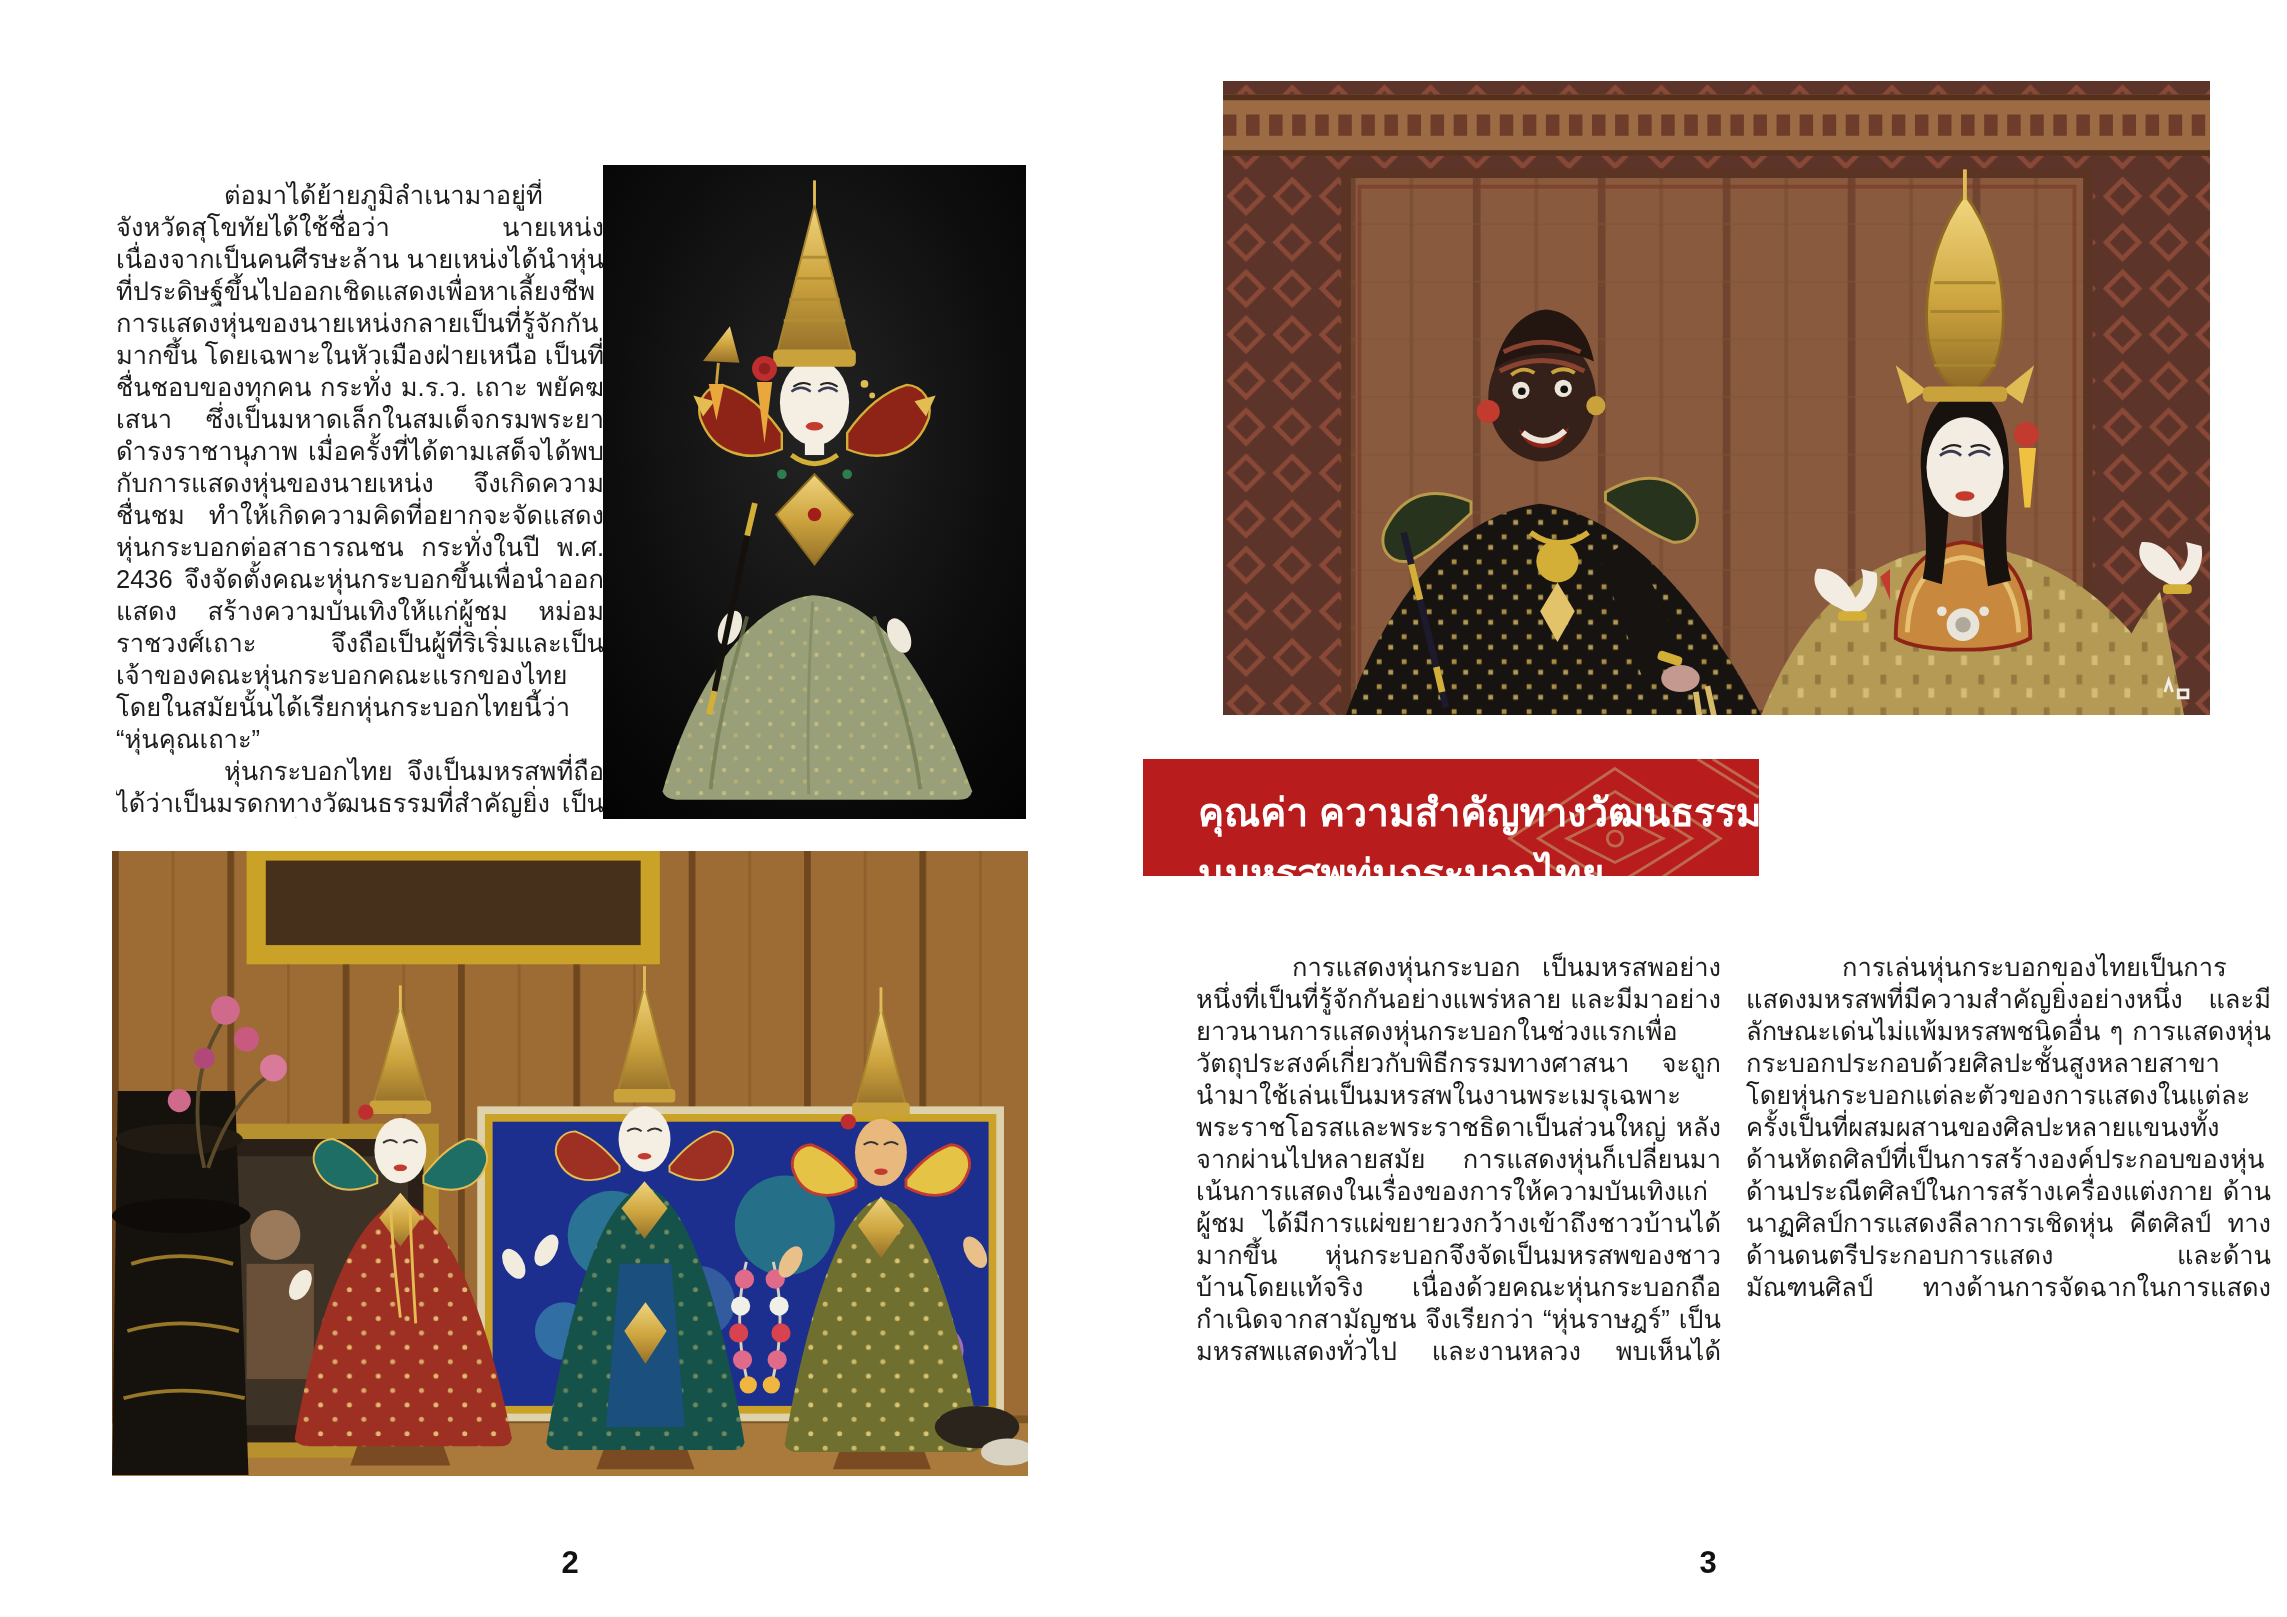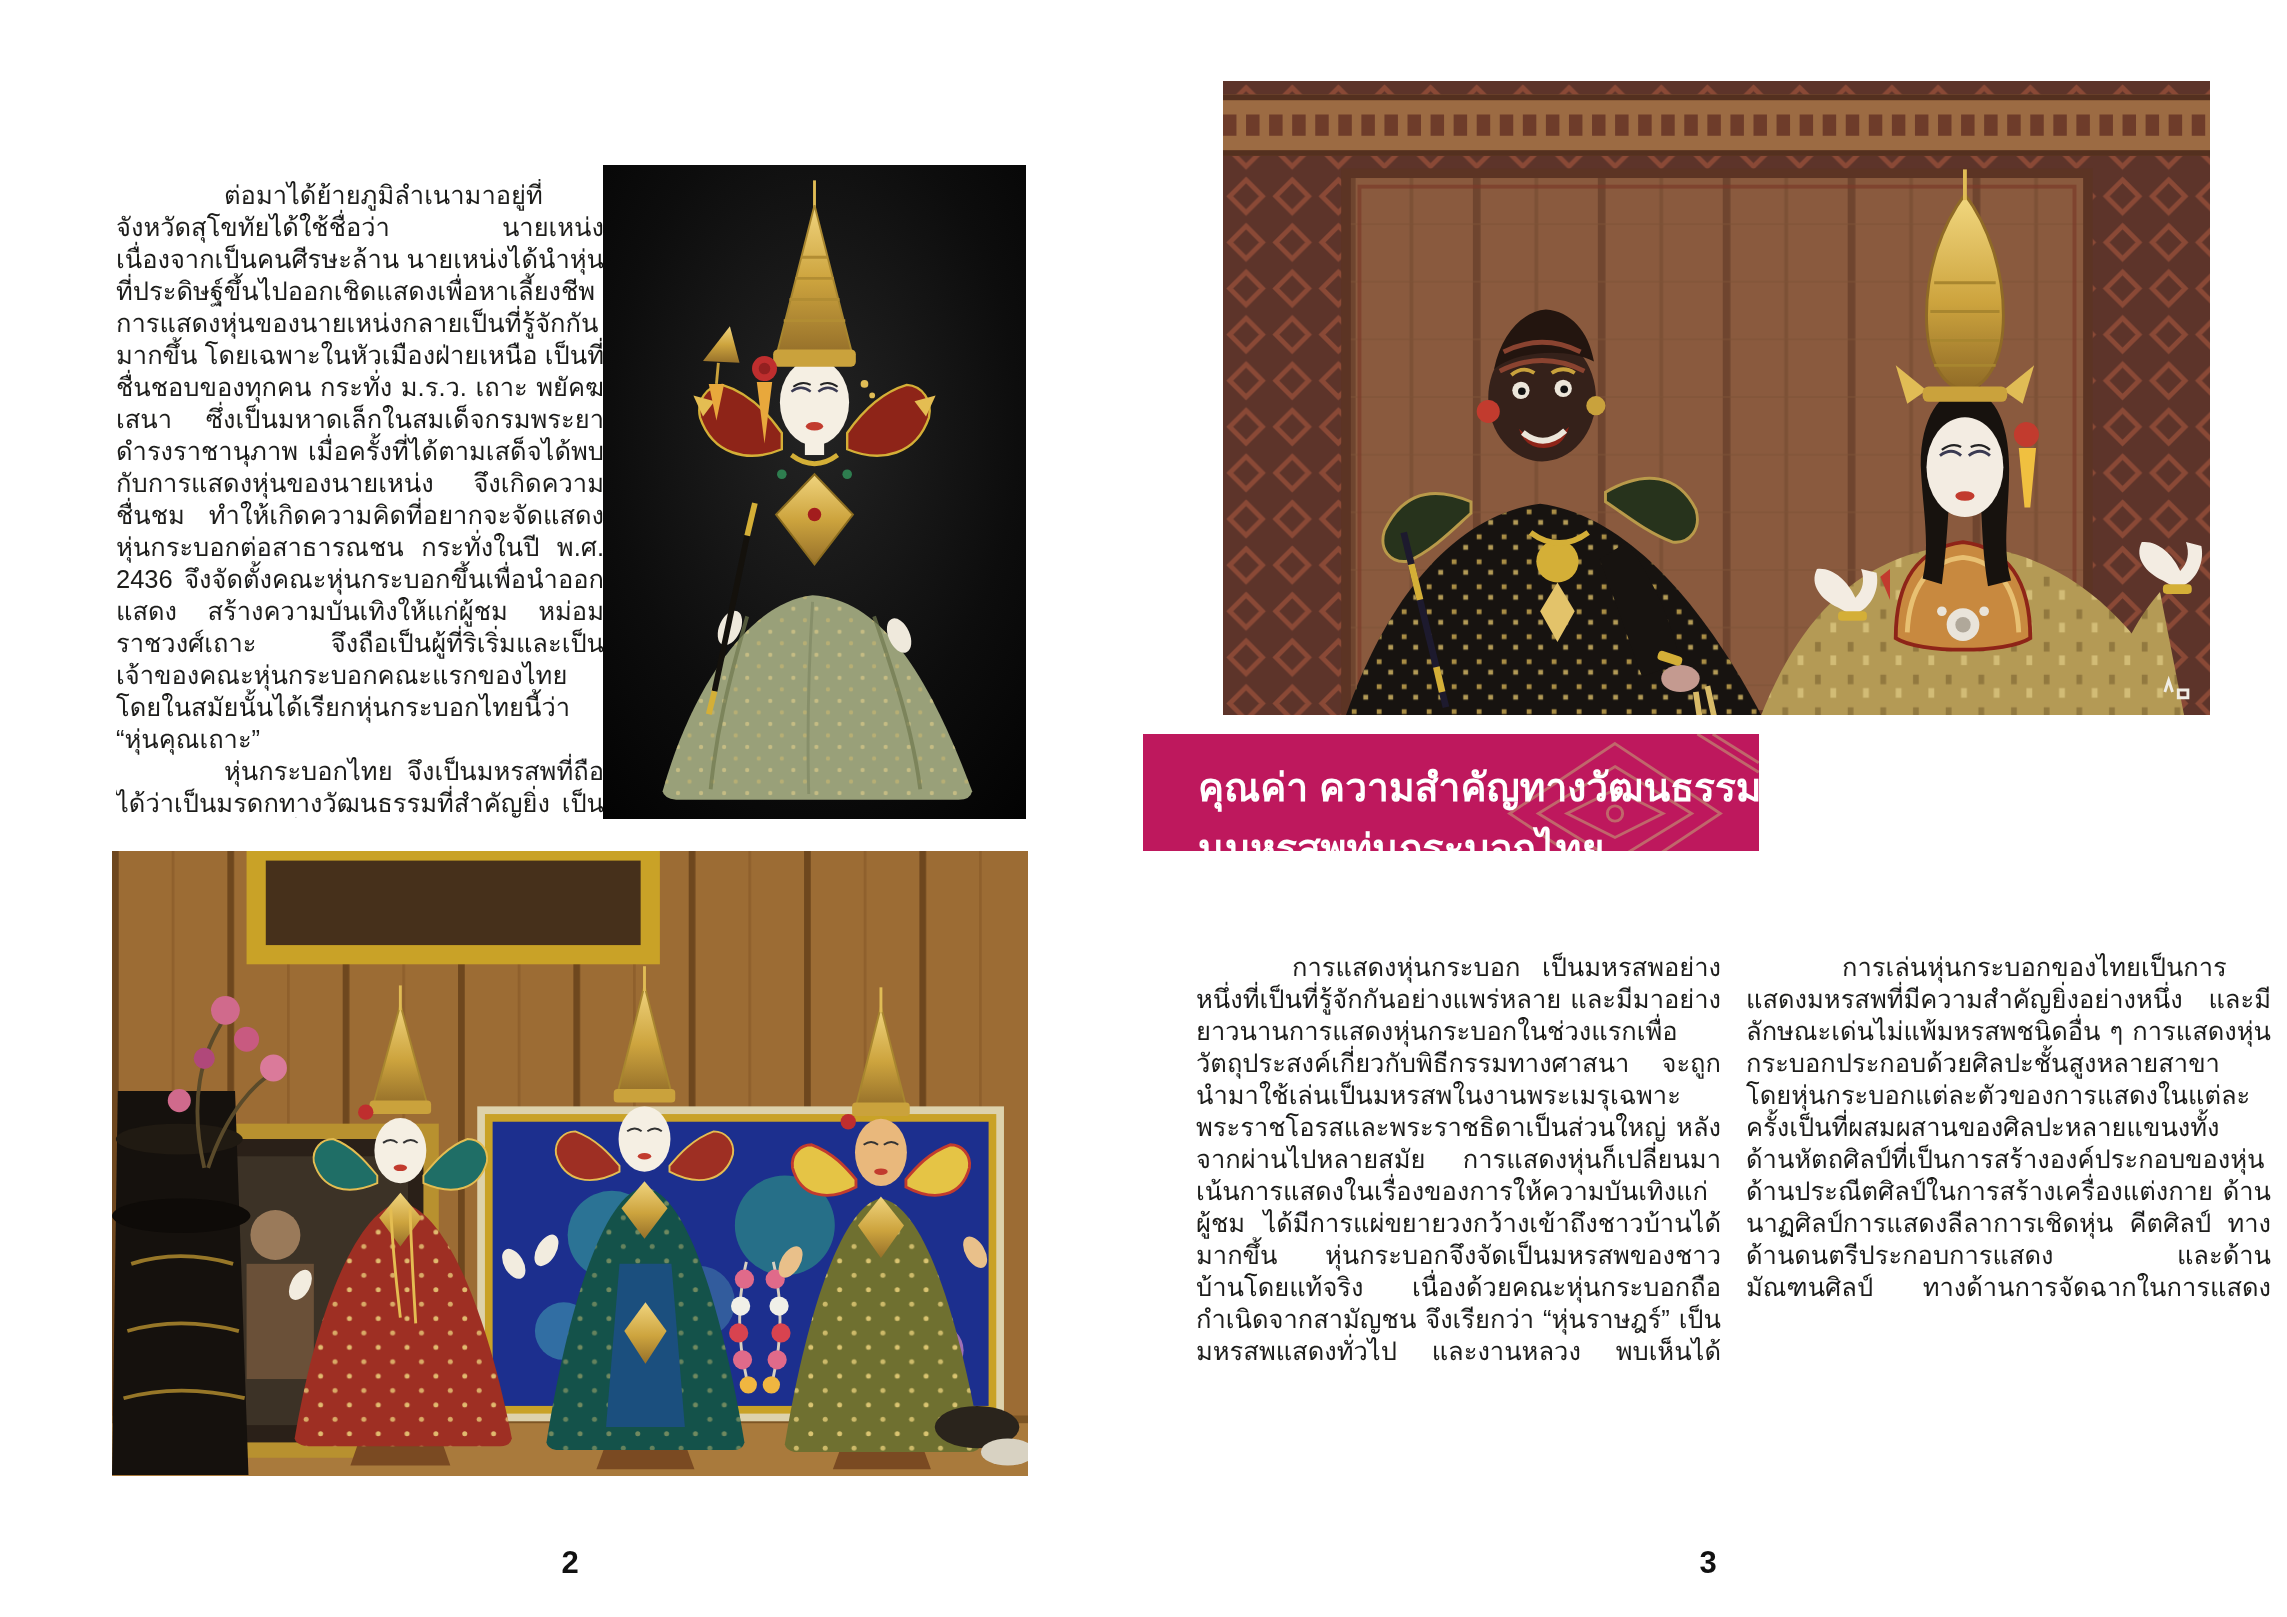--- a/index.html
+++ b/index.html
@@ -17,22 +17,22 @@
   #left-text{left:116px;top:163px;width:488px;height:639px;margin-top:16px;}
   #col1{left:1196px;top:951px;width:525px;height:413px;}
   #col2{left:1746px;top:951px;width:525px;height:346px;}
   #col1 p,#col2 p{text-indent:96px;}
   .fig{position:absolute;overflow:hidden;}
   .fig svg{display:block;width:100%;height:100%;}
   #fig-single-puppet{left:603px;top:165px;width:423px;height:654px;}
   #fig-three-puppets{left:112px;top:851px;width:916px;height:625px;}
   #fig-two-puppets{left:1223px;top:81px;width:987px;height:634px;}
   #banner{
-    left:1143px;top:734px;width:616px;height:117px;
-    background:#be185d;color:#ffffff;overflow:hidden;
+    left:1143px;top:759px;width:616px;height:117px;
+    background:#b91c1c;color:#ffffff;overflow:hidden;
   }
   #banner .banner-text{
     position:absolute;left:55px;top:23px;
     font-size:39px;font-weight:bold;line-height:61px;white-space:nowrap;
   }
   #banner svg{position:absolute;right:0;top:0;height:159px;width:288px;}
   .pagenum{
     position:absolute;top:1545px;width:42px;text-align:center;
     font-size:31px;font-weight:bold;color:#111111;
   }

